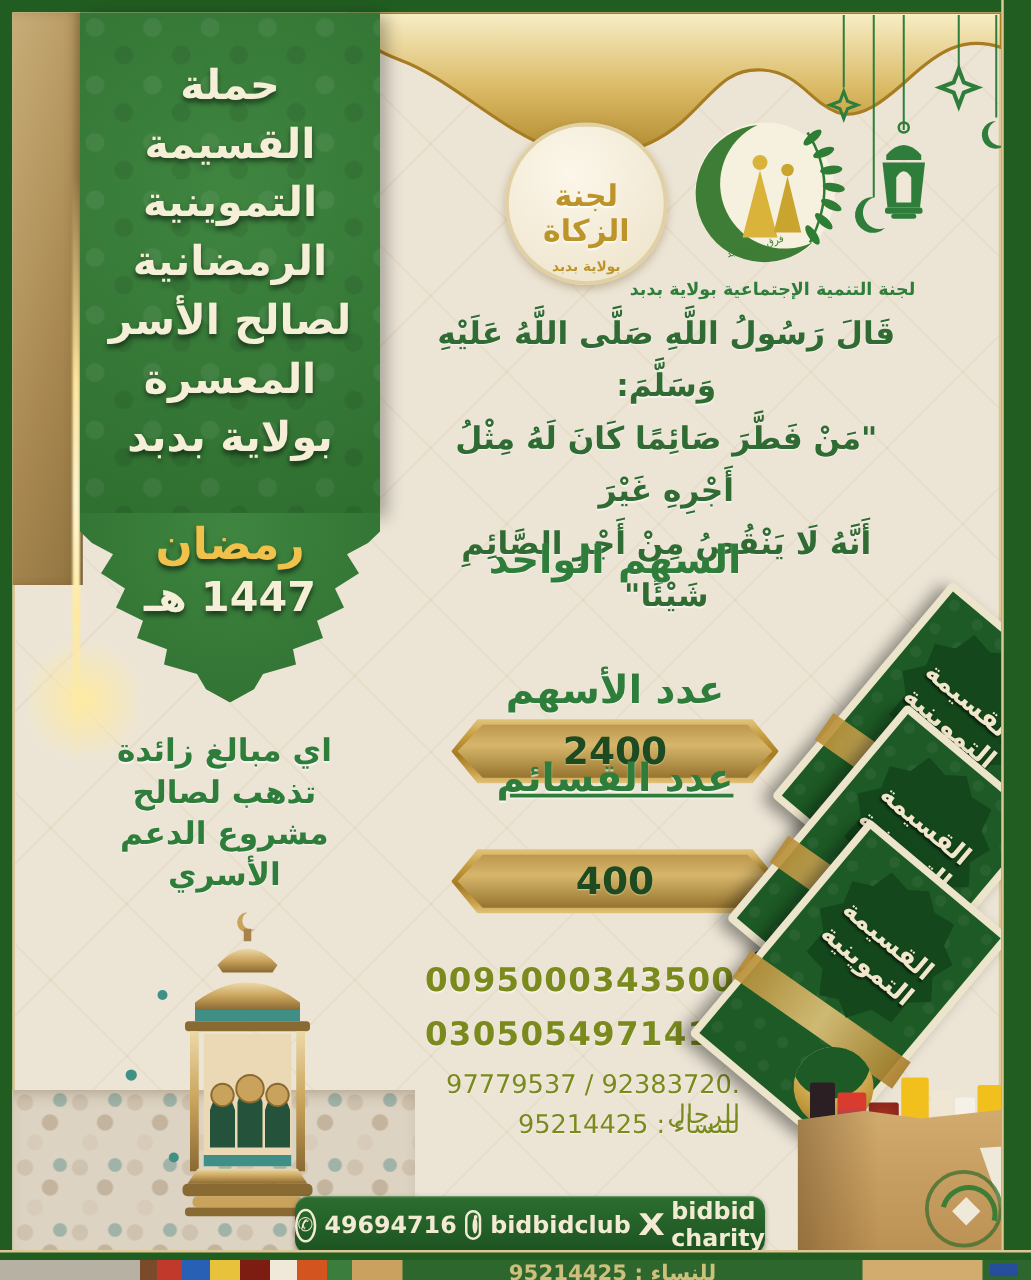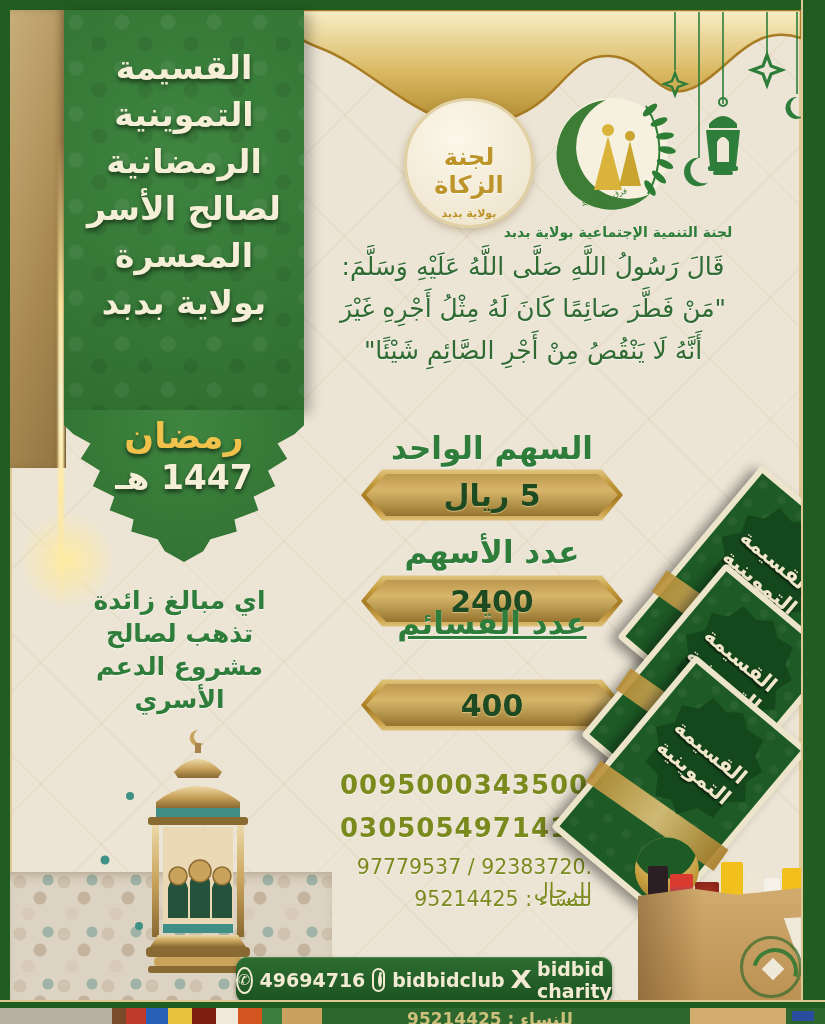--- a/index.html
+++ b/index.html
@@ -82,21 +82,21 @@
   }
   .zakat-title{margin-top:42px;color:#bd9429;font-size:24px;font-weight:bold;text-shadow:0 1px 1px rgba(255,255,255,.8);}
   .zakat-sub{margin-top:8px;color:#bd9429;font-size:11px;font-weight:bold;}
   .devcap{
     left:498px;top:224px;width:240px;text-align:center;
     color:#2e7d3a;font-size:14px;font-weight:bold;
   }
   
   .hadith{
     left:332px;top:246px;width:402px;text-align:center;
-    color:#2f6b33;font-size:25px;font-weight:normal;line-height:42px;
+    color:#2f6b33;font-size:25px;font-weight:bold;line-height:42px;
     text-shadow:0 1px 1px rgba(255,255,255,.6);
   }
   
   .stat-h{
     left:332px;width:320px;text-align:center;
     color:#2e7d3a;font-size:31px;font-weight:bold;
     text-shadow:0 1px 1px rgba(255,255,255,.7);
   }
   .gbanner{
     left:361px;width:262px;height:58px;
@@ -254,20 +254,21 @@
   </svg>
 
   <div class="abs tanstrip"></div>
   <div class="abs goldstreak"></div>
   <div class="abs glowspot"></div>
 
   <div class="abs panel"></div>
   <div class="abs panel-badge"></div>
 
   <div class="abs title-lines" dir="rtl">
+    <div>حملة</div>
     <div>القسيمة</div>
     <div>التموينية</div>
     <div>الرمضانية</div>
     <div>لصالح الأسر</div>
     <div>المعسرة</div>
     <div>بولاية بدبد</div>
   </div>
   <div class="abs badge-word" dir="rtl">رمضان</div>
   <div class="abs badge-year" dir="rtl">1447 هـ</div>
 
@@ -306,23 +307,20 @@
   </svg>
   <div class="abs devcap" dir="rtl">لجنة التنمية الإجتماعية بولاية بدبد</div>
 
   <div class="abs hadith" dir="rtl">
     <div>قَالَ رَسُولُ اللَّهِ صَلَّى اللَّهُ عَلَيْهِ وَسَلَّمَ:</div>
     <div>"مَنْ فَطَّرَ صَائِمًا كَانَ لَهُ مِثْلُ أَجْرِهِ غَيْرَ</div>
     <div>أَنَّهُ لَا يَنْقُصُ مِنْ أَجْرِ الصَّائِمِ شَيْئًا"</div>
   </div>
 
   <div class="abs stat-h" style="top:430px;" dir="rtl">السهم الواحد</div>
-  <div class="abs gbanner" style="top:466px;">
-    <span dir="rtl">5 ريال</span>
-  </div>
 
   <div class="abs stat-h" style="top:534px;" dir="rtl">عدد الأسهم</div>
   <div class="abs gbanner" style="top:572px;">
     <span dir="rtl">2400</span>
   </div>
 
   <div class="abs stat-h" style="top:605px;text-decoration:underline;" dir="rtl">عدد القسائم</div>
   <div class="abs gbanner" style="top:676px;">
     <span dir="rtl">400</span>
   </div>

